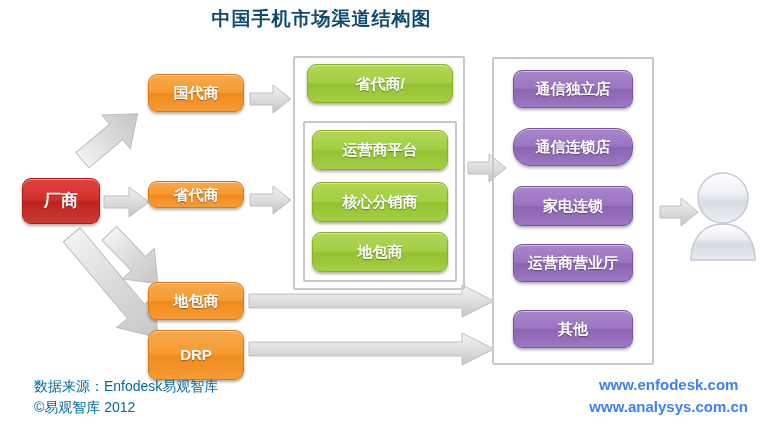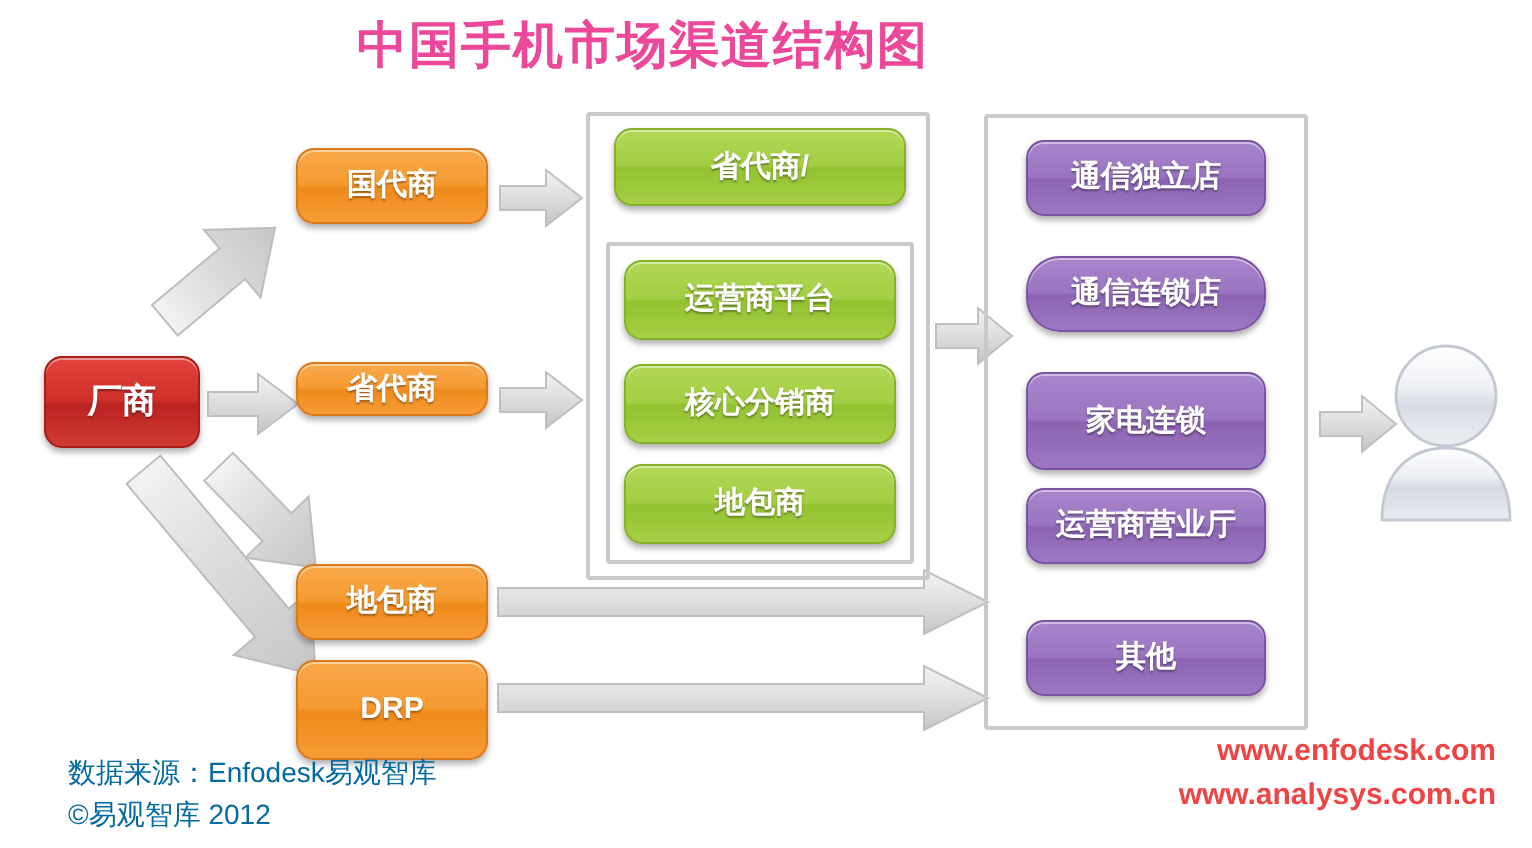--- a/index.html
+++ b/index.html
@@ -18,23 +18,23 @@
     overflow: hidden;
   }
 
   
   .title {
     position: absolute;
     left: 0;
     top: 6px;
     width: 643px;
     text-align: center;
-    font-size: 25px;
+    font-size: 19px;
     font-weight: bold;
-    color: #ec4899;
+    color: #0c4a6e;
     letter-spacing: 1px;
   }
 
   
   .node {
     position: absolute;
     display: flex;
     align-items: center;
     justify-content: center;
     border-radius: 9px;
@@ -96,25 +96,25 @@
     left: 34px;
     top: 376px;
     font-size: 14px;
     font-weight: normal;
     color: #0369a1;
     line-height: 1.5;
   }
   .footer-right {
     position: absolute;
     right: 18px;
-    top: 365px;
-    text-align: right;
+    top: 374px;
+    text-align: center;
     font-size: 15px;
     font-weight: bold;
-    color: #ef4444;
+    color: #3b82f6;
     line-height: 1.45;
   }
   .footer-line { white-space: nowrap; }
 
   
   .avatar {
     position: absolute;
   }
 </style>
 </head>
@@ -245,21 +245,21 @@
   <div class="node node-green" style="left:312px; top:182px; width:136px; height:40px;">核心分销商</div>
 
   <div class="node node-green" style="left:312px; top:232px; width:136px; height:40px;">地包商</div>
 
   <div class="frame" style="left:492px; top:57px; width:162px; height:308px;"></div>
 
   <div class="node node-purple" style="left:513px; top:70px; width:120px; height:38px;">通信独立店</div>
 
   <div class="node node-purple" style="left:513px; top:128px; width:120px; height:38px;border-radius:17px;">通信连锁店</div>
 
-  <div class="node node-purple" style="left:513px; top:186px; width:120px; height:49px;">家电连锁</div>
+  <div class="node node-purple" style="left:513px; top:186px; width:120px; height:40px;">家电连锁</div>
 
   <div class="node node-purple" style="left:513px; top:310px; width:120px; height:38px;">其他</div>
 
   <div class="node node-purple" style="left:513px; top:244px; width:120px; height:38px;">运营商营业厅</div>
 
   <div class="avatar" style="left:686px; top:170px;">
     <svg width="74" height="92" viewBox="0 0 74 92">
       <defs>
         <linearGradient id="avg" x1="0" y1="0" x2="0" y2="1">
           <stop offset="0%" stop-color="#ffffff"></stop>

